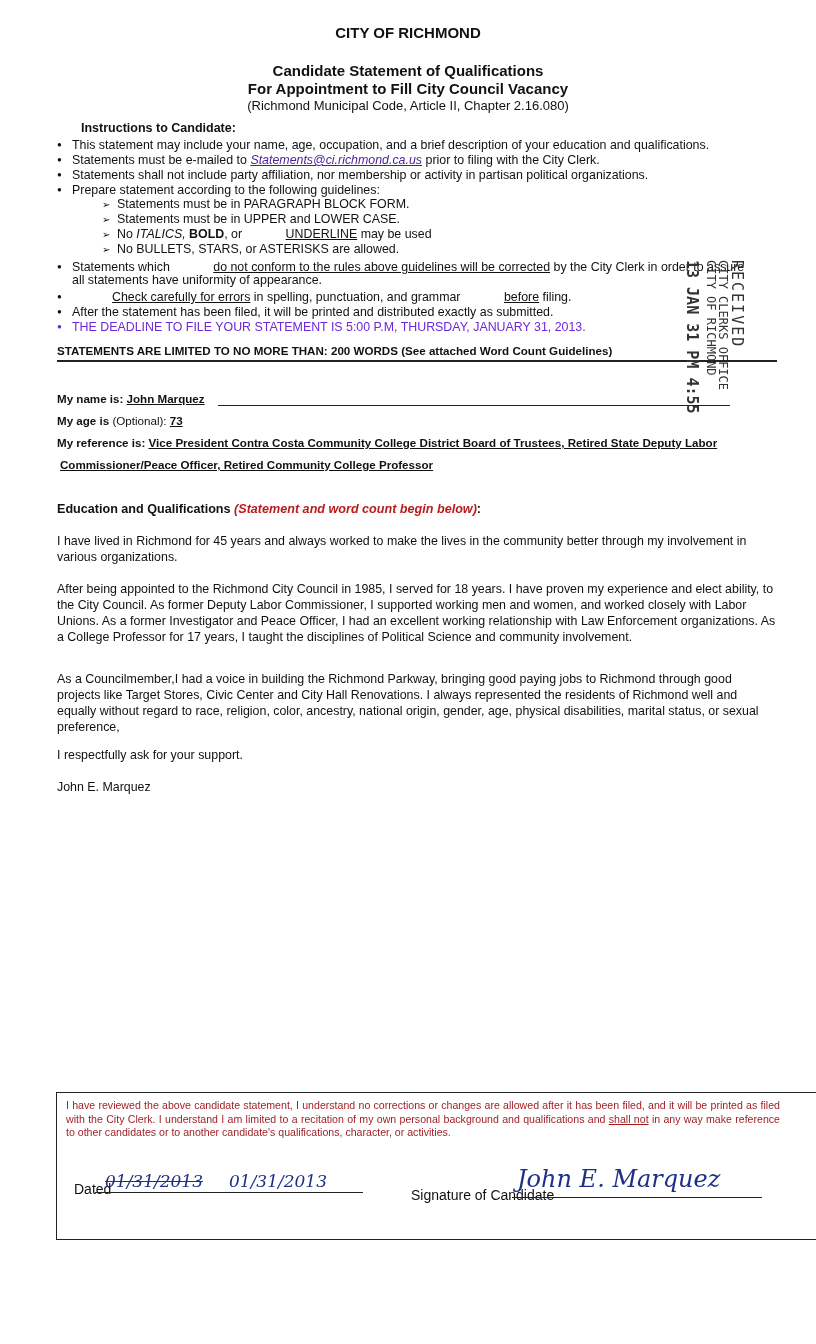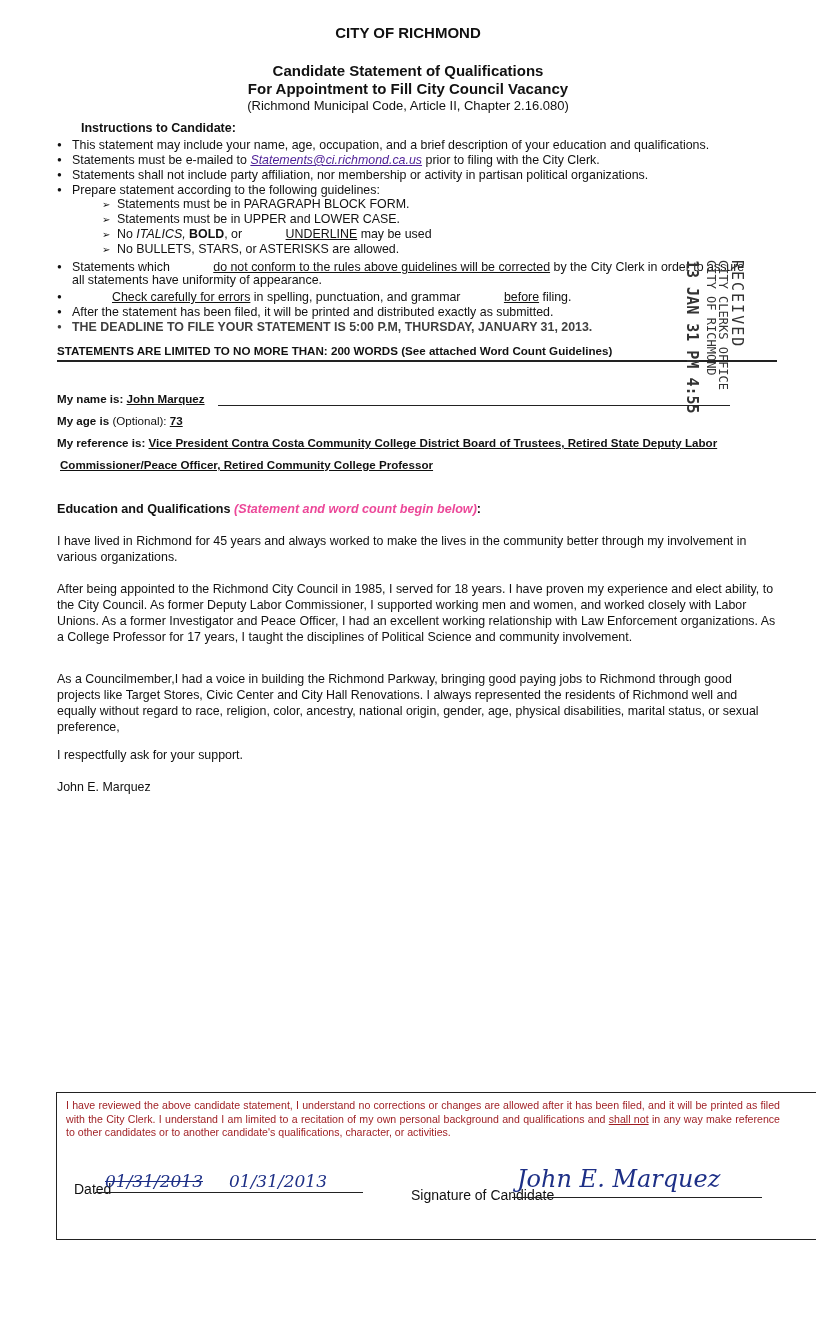--- a/index.html
+++ b/index.html
@@ -16,30 +16,30 @@
 
   .instr-head { left: 57px; top: 121px; font-weight: bold; font-size: 12.5px; padding-left: 24px; }
   .line { font-size: 12.4px; white-space: nowrap; line-height: 15px; }
   .bullet { left: 57px; }
   .bullet::before { content: "\25CF"; font-size: 8px; display: inline-block; width: 15px; vertical-align: 2px; }
   .sub { left: 102px; }
   .sub::before { content: "\27A2"; font-size: 10px; display: inline-block; width: 15px; }
   .cont { left: 72px; }
   .u { text-decoration: underline; margin-left: 40px; }
   .link { color: #4c1d95; text-decoration: underline; font-style: italic; }
-  .red { color: #404040; font-weight: bold; }
+  .red { color: #6d28d9; font-weight: normal; }
   .limits { left: 57px; top: 344px; font-weight: bold; font-size: 11.6px; white-space: nowrap; }
   .rule { position: absolute; background: #222; height: 2px; }
 
   .field { font-size: 11.6px; font-weight: bold; white-space: nowrap; }
   .field .val { text-decoration: underline; }
   .field .norm { font-weight: normal; }
 
   .edu-head { left: 57px; top: 502px; font-size: 12.6px; font-weight: bold; }
-  .edu-head .red-i { color: #ec4899; font-style: italic; }
+  .edu-head .red-i { color: #b91c1c; font-style: italic; }
   .para { left: 57px; width: 720px; font-size: 12.4px; line-height: 16px; }
 
   .stamp {
     position: absolute; left: 745px; top: 260px;
     transform-origin: left top; transform: rotate(90deg);
     font-family: "DejaVu Sans Mono", monospace; color: #333;
     white-space: nowrap;
   }
   .stamp .s1 { font-size: 15px; letter-spacing: 2px; display:block; line-height: 16px; }
   .stamp .s2 { font-size: 12px; display:block; line-height: 12px; }

